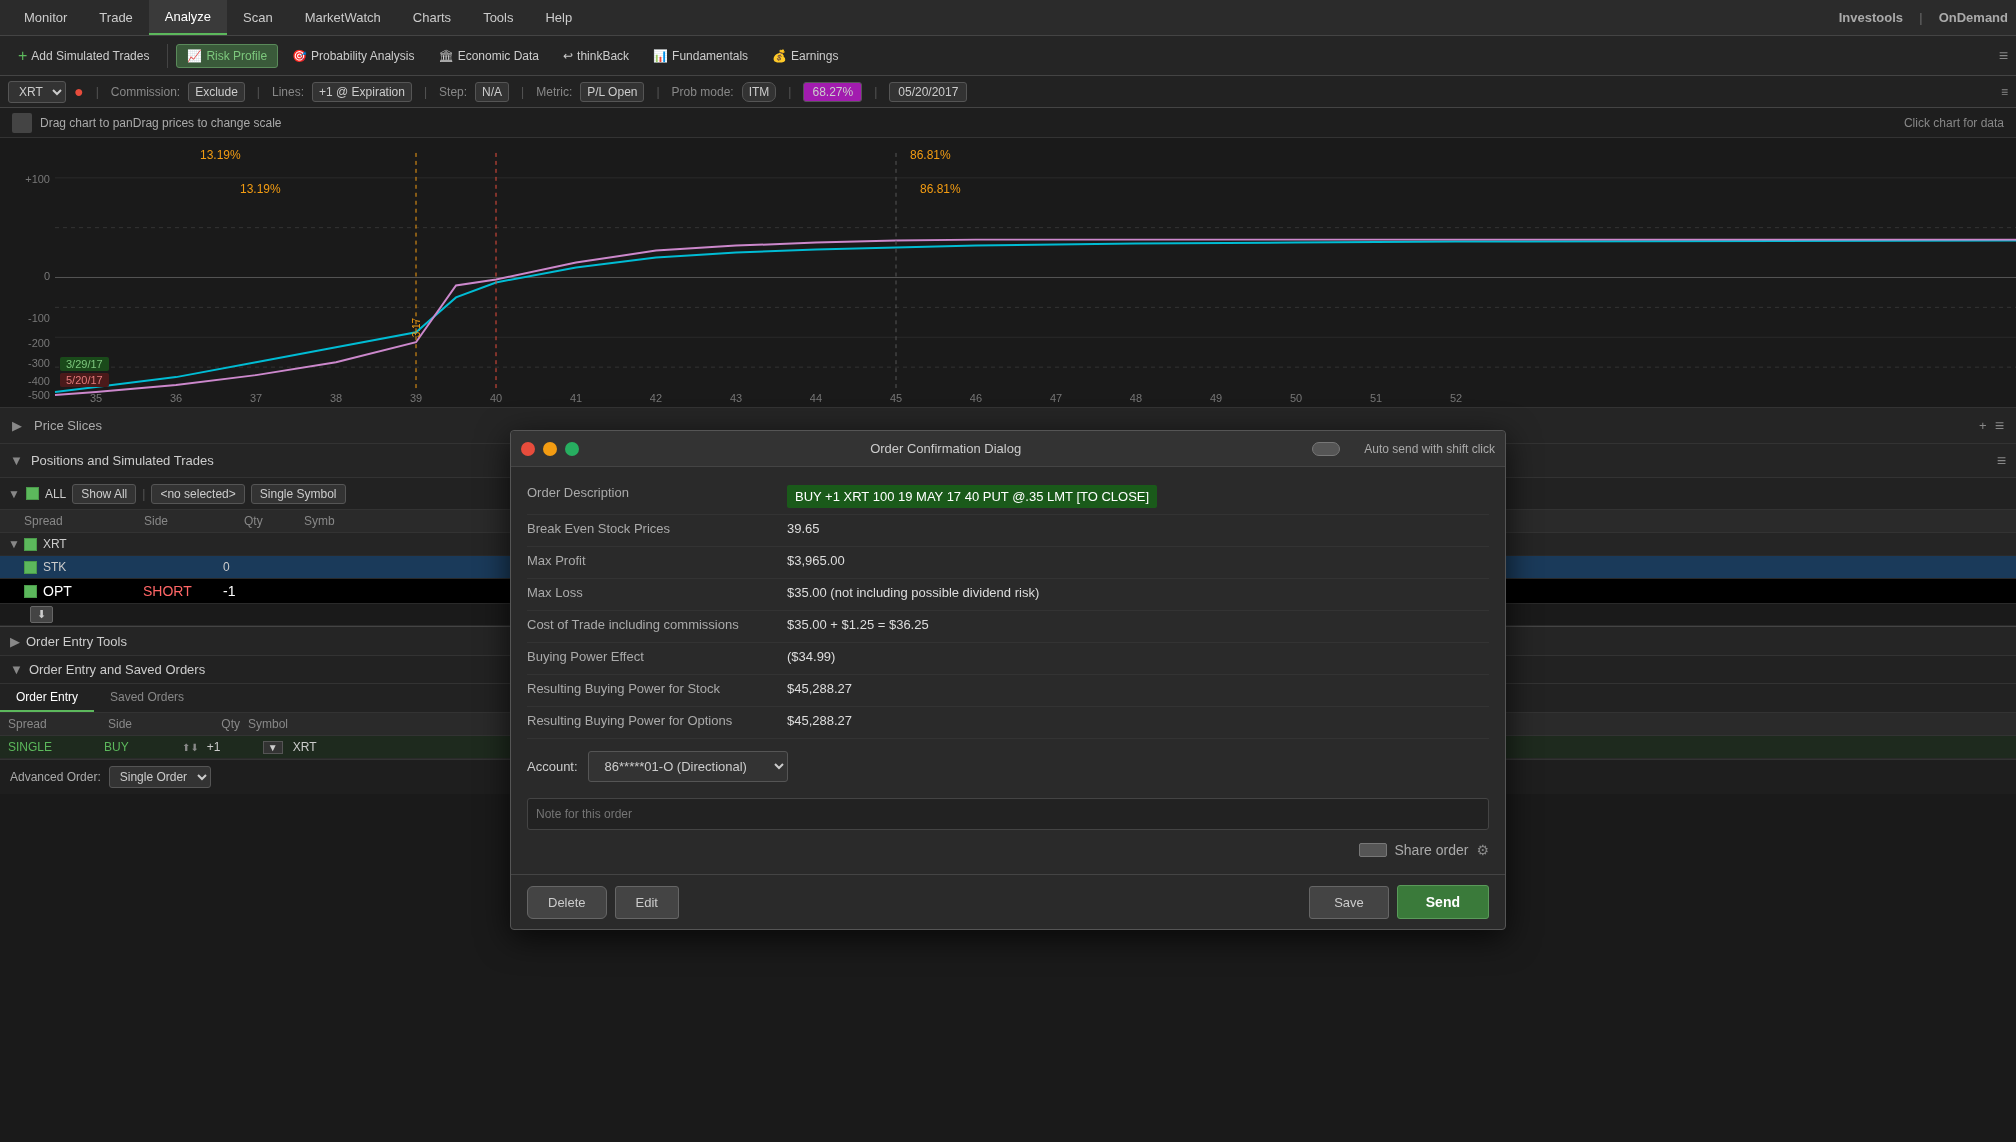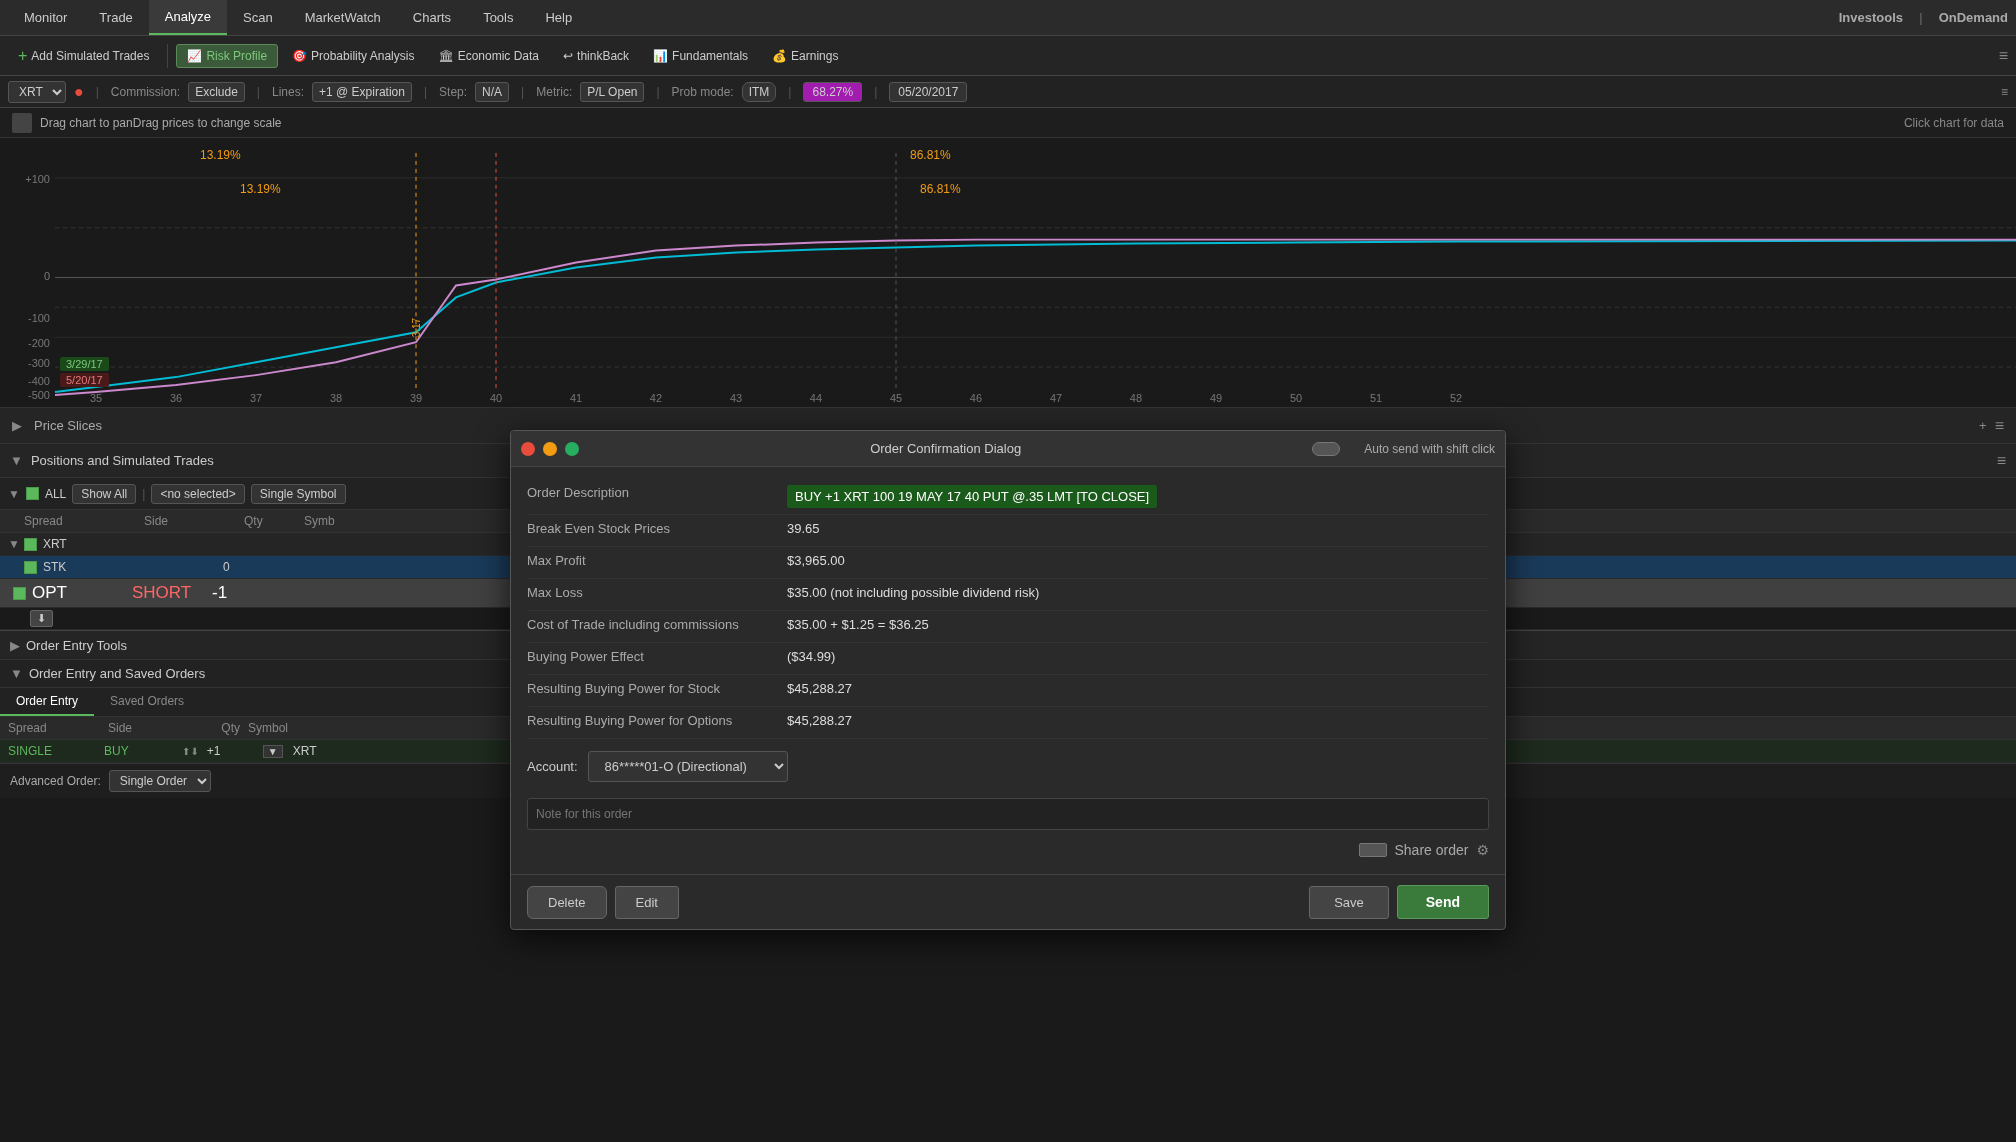--- a/index.html
+++ b/index.html
@@ -589,21 +589,21 @@
   <span>XRT</span>
 </div>
 
 <div style="display:flex;align-items:center;background:#1a3a5a;padding:4px 24px;font-size:12px;color:#ccc;border-bottom:1px solid #2a2a2a;">
   <span class="checkbox-checked" style="margin-right:6px;"></span>
   <span style="width:100px;">STK</span>
   <span style="width:80px;"></span>
   <span style="width:50px;">0</span>
 </div>
 
-<div style="display:flex;align-items:center;background:#404040;padding:4px 13px;font-size:17px;color:#fff;border-bottom:1px solid #2a2a2a;">
+<div style="display:flex;align-items:center;background:#000000;padding:4px 24px;font-size:14px;color:#fff;border-bottom:1px solid #2a2a2a;">
   <span class="checkbox-checked" style="margin-right:6px;"></span>
   <span style="width:100px;">OPT</span>
   <span style="width:80px;color:#ff6666;">SHORT</span>
   <span style="width:50px;">-1</span>
 </div>
 
 <div style="display:flex;align-items:center;background:#1a1a1a;padding:2px 30px;border-bottom:1px solid #2a2a2a;">
   <span style="background:#444;border:1px solid #666;padding:1px 6px;border-radius:2px;font-size:11px;cursor:pointer;">⬇</span>
 </div>
 

